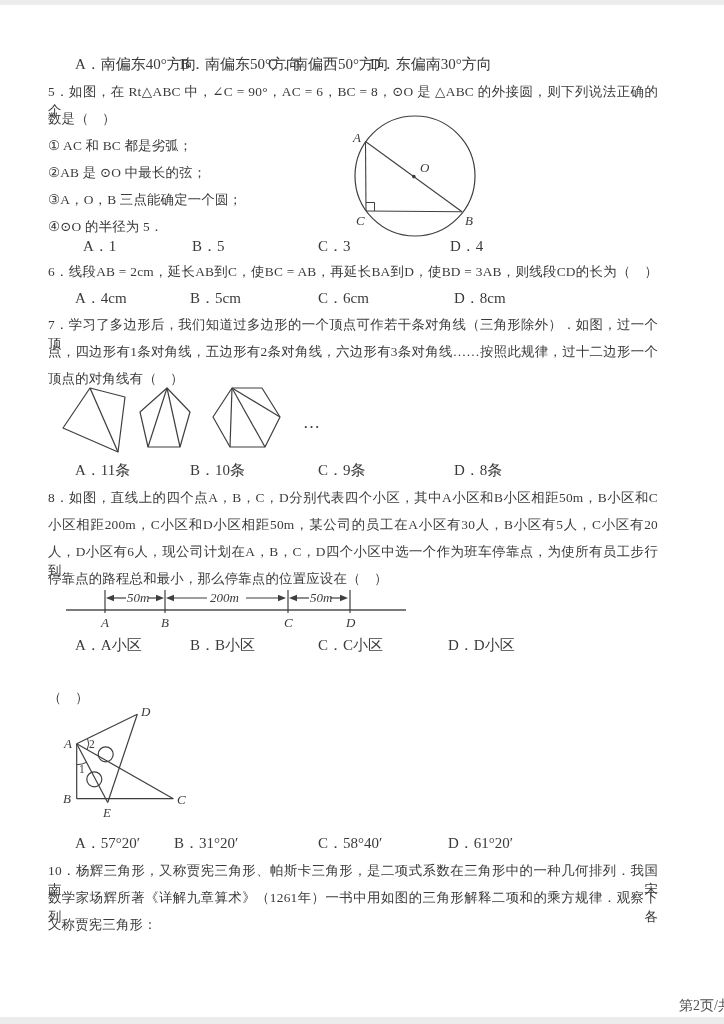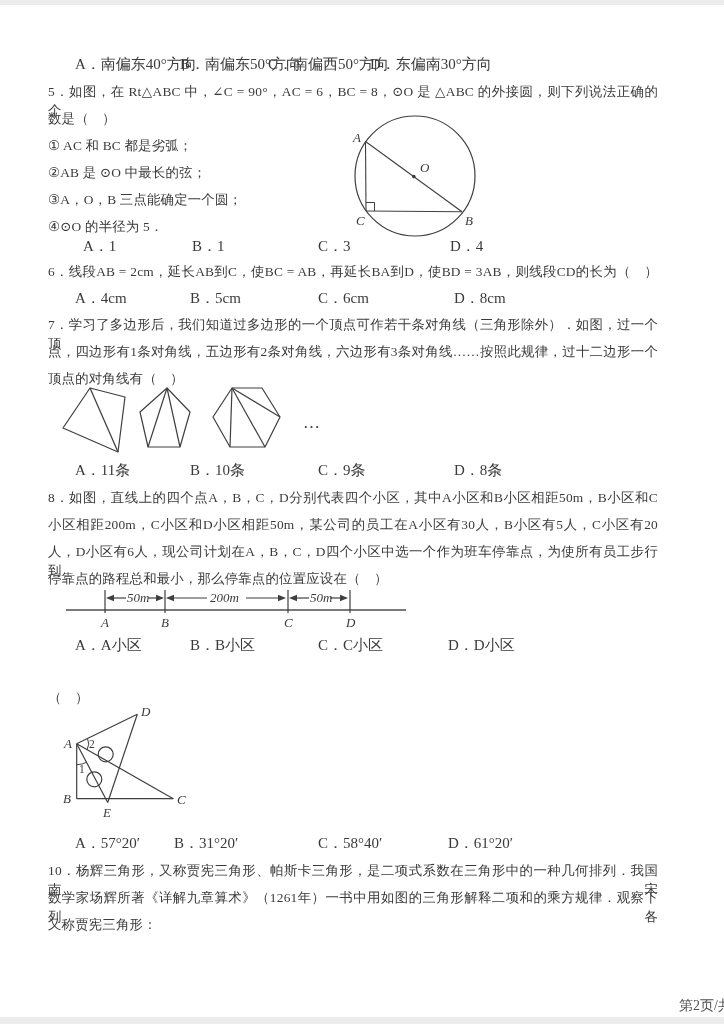--- a/index.html
+++ b/index.html
@@ -52,21 +52,21 @@
       <circle cx="68.8" cy="70.6" r="1.8" fill="#3a3a3a"></circle>
       <text class="fl" x="8" y="36">A</text>
       <text class="fl" x="75" y="66">O</text>
       <text class="fl" x="11" y="119">C</text>
       <text class="fl" x="120" y="119">B</text>
     </svg>
   </div>
 
   <div class="opts" style="top:237px">
     <span class="opt" style="left:23px">A．1</span>
-    <span class="opt" style="left:132px">B．1</span>
+    <span class="opt" style="left:132px">B．5</span>
     <span class="opt" style="left:258px">C．3</span>
     <span class="opt" style="left:390px">D．4</span>
   </div>
 
   <div class="line just" style="top:262px">6．线段AB = 2cm，延长AB到C，使BC = AB，再延长BA到D，使BD = 3AB，则线段CD的长为（　）</div>
   <div class="opts" style="top:289px">
     <span class="opt" style="left:15px">A．4cm</span>
     <span class="opt" style="left:130px">B．5cm</span>
     <span class="opt" style="left:258px">C．6cm</span>
     <span class="opt" style="left:394px">D．8cm</span>

